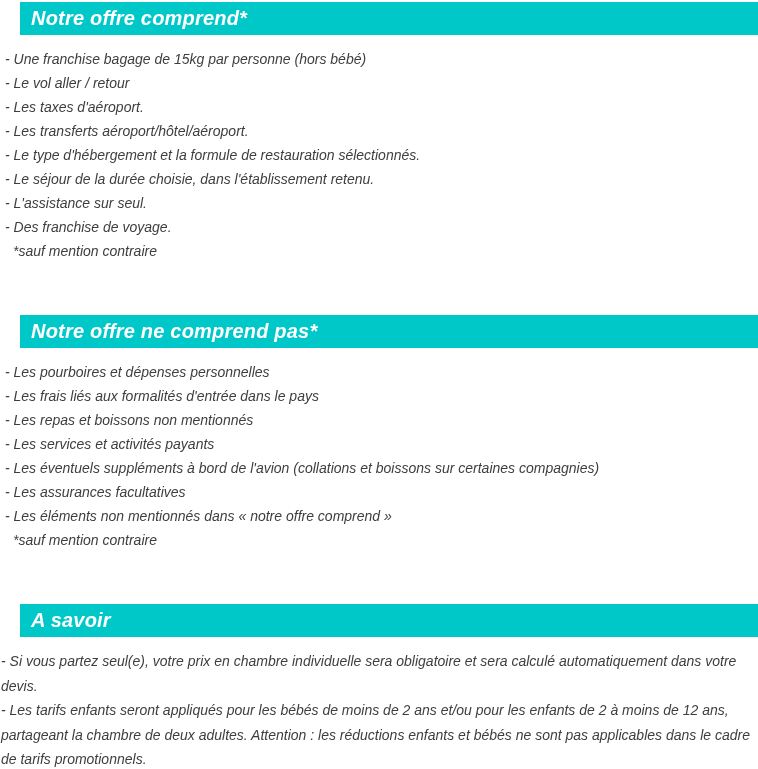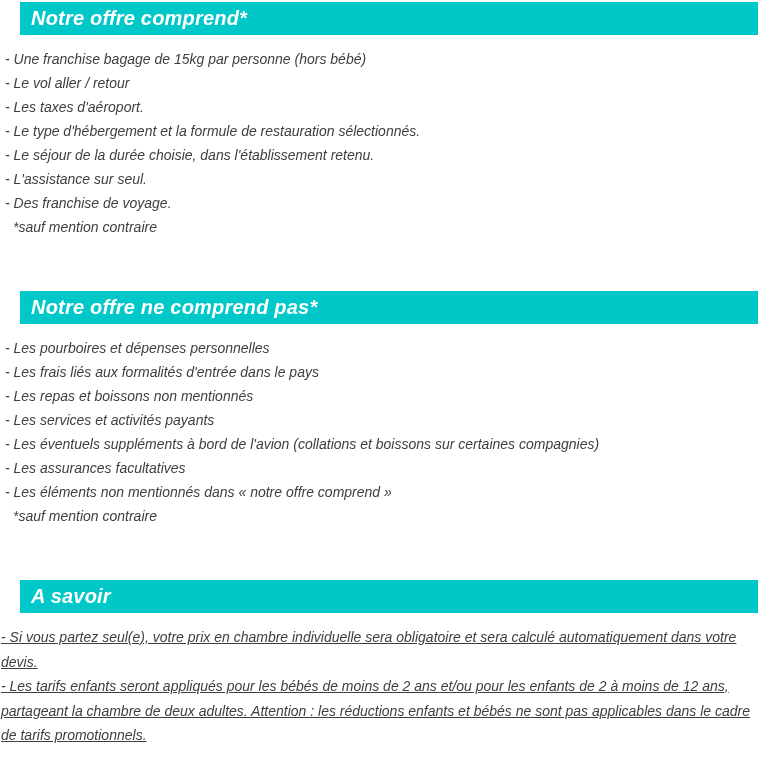--- a/index.html
+++ b/index.html
@@ -46,34 +46,34 @@
     overflow: hidden;
   }
   .footnote {
     padding-left: 12px;
   }
   .section-body--paragraphs {
     line-height: 24.5px;
   }
   .paragraph {
     margin: 0;
-    text-decoration: underline;
   }
 </style>
 </head>
 <body>
 
 <div class="page">
 
   <div class="section">
     <div class="section-header">Notre offre comprend*</div>
     <div class="section-body">
       <div class="list-item">- Une franchise bagage de 15kg par personne (hors bébé)</div>
       <div class="list-item">- Le vol aller / retour</div>
       <div class="list-item">- Les taxes d'aéroport.</div>
+      <div class="list-item">- Les transferts aéroport/hôtel/aéroport.</div>
       <div class="list-item">- Le type d'hébergement et la formule de restauration sélectionnés.</div>
       <div class="list-item">- Le séjour de la durée choisie, dans l'établissement retenu.</div>
       <div class="list-item">- L'assistance sur seul.</div>
       <div class="list-item">- Des franchise de voyage.</div>
       <div class="list-item footnote">*sauf mention contraire</div>
     </div>
   </div>
 
   <div class="section">
     <div class="section-header">Notre offre ne comprend pas*</div>

